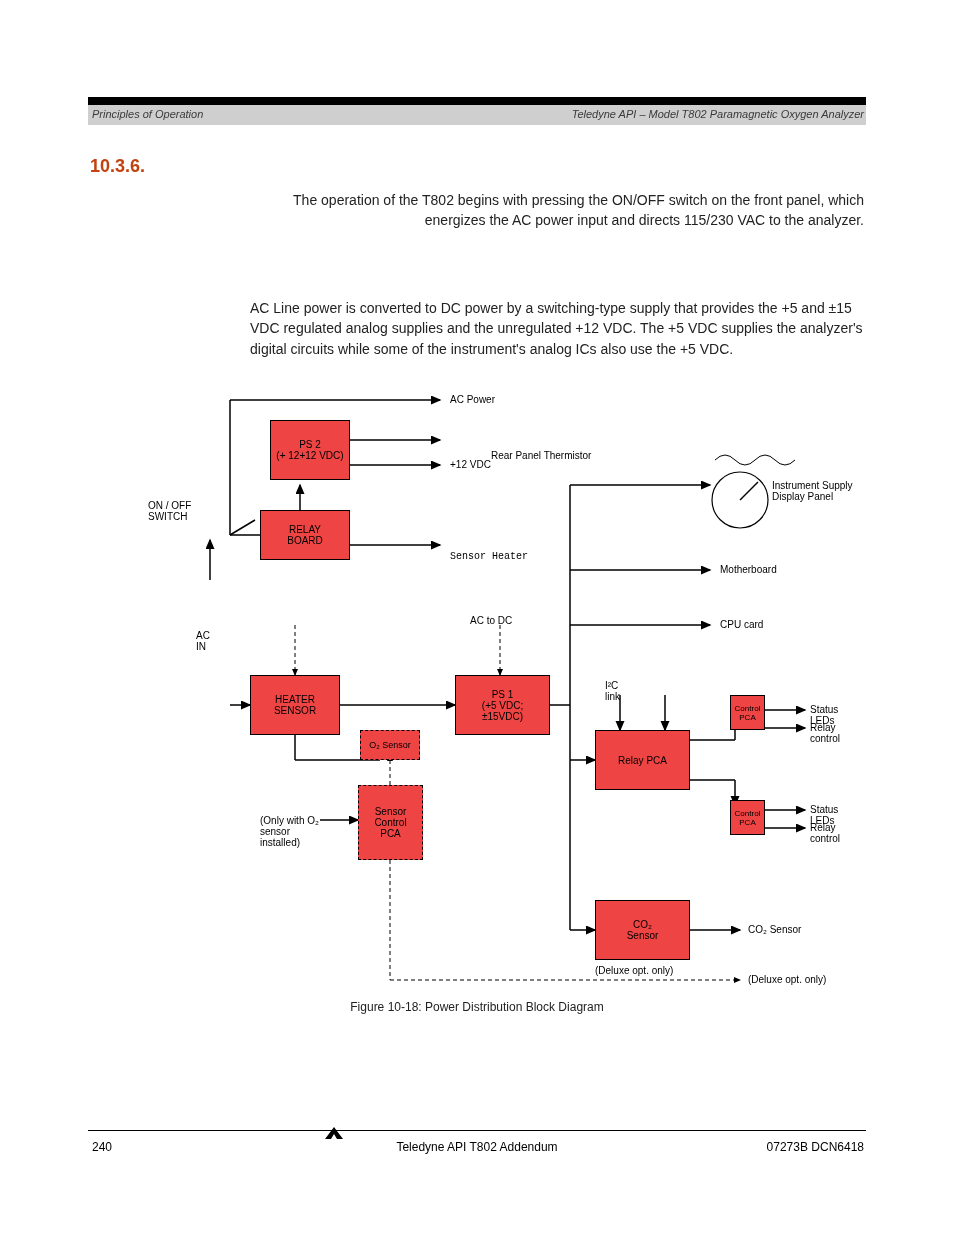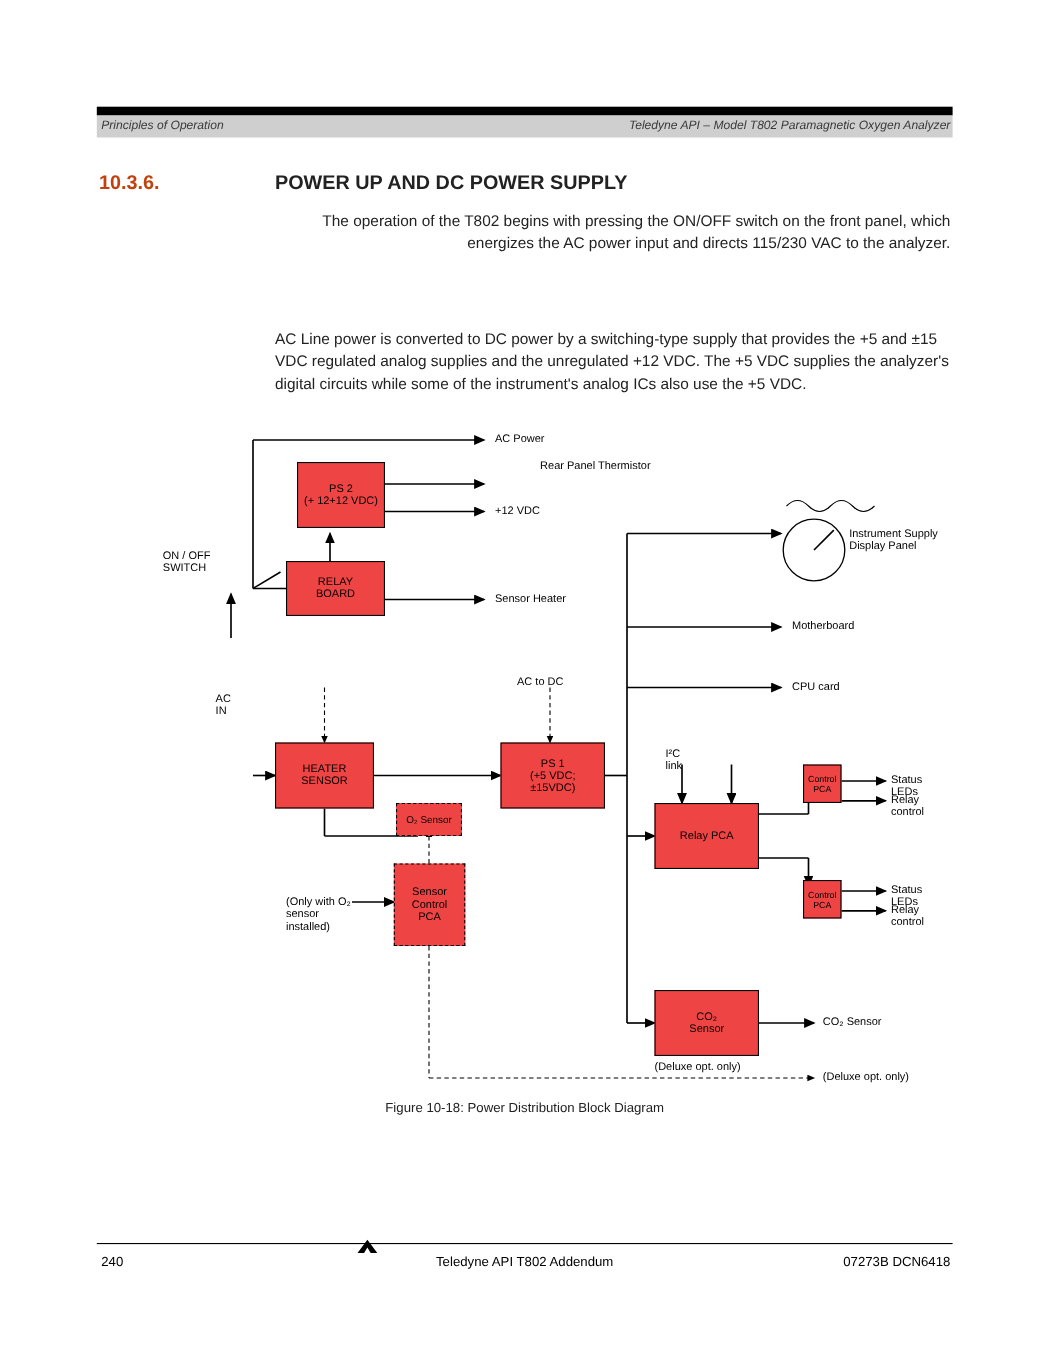--- a/index.html
+++ b/index.html
@@ -31,21 +31,20 @@
 <body>
 
 <div class="page">
 
   <div class="topbar-black"></div>
   <div class="topbar-gray"></div>
   <div class="hdr-left">Principles of Operation</div>
   <div class="hdr-right">Teledyne API – Model T802 Paramagnetic Oxygen Analyzer</div>
 
   <div class="section-num">10.3.6.</div>
-  <div class="section-ttl">POWER UP AND DC POWER SUPPLY</div>
 
   <div class="para" style="top:190px;text-align:right;">The operation of the T802 begins with pressing the ON/OFF switch on the front panel, which energizes the AC power input and directs 115/230 VAC to the analyzer.</div>
   <div class="para" style="top:298px;">AC Line power is converted to DC power by a switching-type supply that provides the +5 and ±15 VDC regulated analog supplies and the unregulated +12 VDC. The +5 VDC supplies the analyzer's digital circuits while some of the instrument's analog ICs also use the +5 VDC.</div>
 
   <div class="diagram">
 
     <svg class="lines">
       <defs>
         <marker id="arr" markerWidth="8" markerHeight="8" refX="6" refY="3" orient="auto">
           <path d="M0,0 L7,3 L0,6 Z" fill="#000"></path>
@@ -122,23 +121,23 @@
 IN</div>
     <div class="lbl" style="left:48px; top:110px; white-space:pre;">ON / OFF
 SWITCH</div>
 
     <div class="box" style="left:170px; top:30px; width:80px; height:60px; white-space:pre;">PS 2
 (+ 12+12 VDC)</div>
     <div class="box" style="left:160px; top:120px; width:90px; height:50px; white-space:pre;">RELAY
 BOARD</div>
 
     <div class="lbl" style="left:350px; top:4px;">AC Power</div>
-    <div class="lbl" style="left:350px; top:28px;padding-left:41px;">Rear Panel Thermistor</div>
+    <div class="lbl" style="left:350px; top:60px;padding-left:41px;">Rear Panel Thermistor</div>
     <div class="lbl" style="left:350px; top:69px;">+12 VDC</div>
-    <div class="lbl" style="left:350px; top:149px;">Sensor Heater</div>
+    <div class="lbl" style="left:350px; top:161px;font-family:Liberation Mono, monospace;">Sensor Heater</div>
 
     <div class="box" style="left:150px; top:285px; width:90px; height:60px; white-space:pre;">HEATER
 SENSOR</div>
     <div class="box dbox" style="left:260px; top:340px; width:60px; height:30px; font-size:9px;">O₂
 Sensor</div>
     <div class="box dbox" style="left:258px; top:395px; width:65px; height:75px; white-space:pre;">Sensor
 Control
 PCA</div>
     <div class="lbl" style="left:160px; top:425px; width:60px;">(Only with O₂
 sensor installed)</div>

